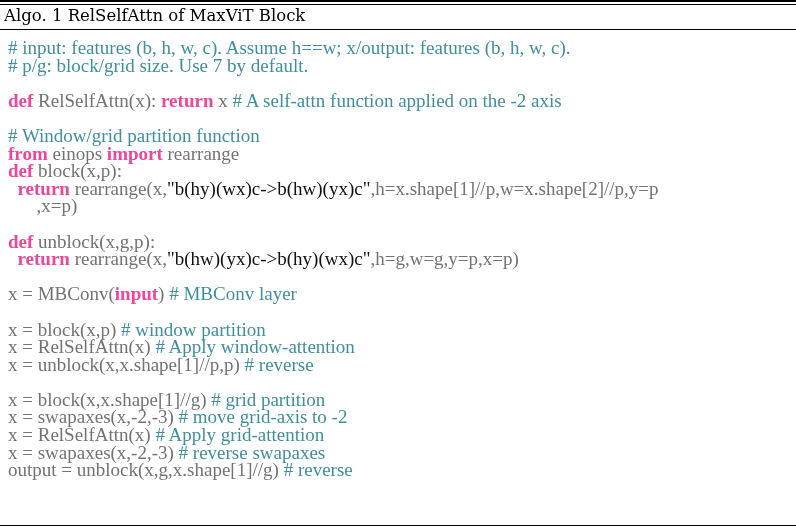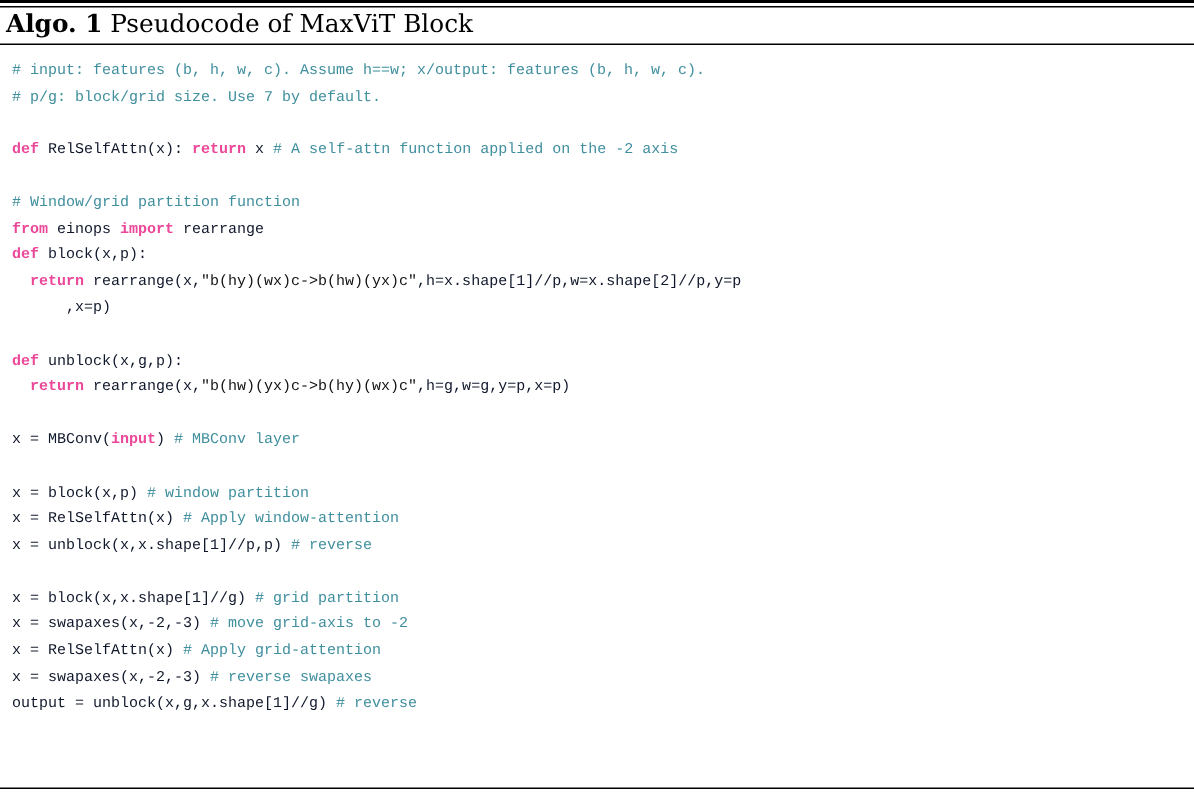--- a/index.html
+++ b/index.html
@@ -38,67 +38,67 @@
   
   .algo-caption {
     font-family: "DejaVu Serif", "Liberation Serif", serif;
     font-size: 16.5px;
     line-height: 20px;
     color: #000000;
     padding: 1px 2px 3px 4px;
     white-space: nowrap;
   }
   .algo-caption .caption-label {
-    font-weight: bold;
+    font-weight: normal;
   }
   .algo-caption .caption-text {
     font-weight: normal;
   }
 
   
   .code-body {
     padding: 9px 0 0 8px;
-    font-family: Liberation Mono, monospace;
-    font-size: 10px;
+    font-family: Liberation Serif, serif;
+    font-size: 19px;
     line-height: 17.6px;
     color: #000000;
     white-space: pre;
     letter-spacing: 0;
   }
   .code-line {
     white-space: pre;
     min-height: 17.6px;
   }
   .code-line.blank {
     height: 17.6px;
   }
 
   .tok-kw      { color: #ec4899; font-weight: bold; }
   .tok-comment { color: #408f9e; }
   .tok-str     { color: #111111; }
-  .tok-plain   { color: #0f172a; }
+  .tok-plain   { color: #737373; }
 
   .bottom-rule-wrap {
     position: absolute;
     left: 0;
     bottom: 6px;
     width: 100%;
   }
 </style>
 </head>
 <body>
 
 <div id="algo-float">
 
   <div class="rule-thick"></div>
   <div class="gap-1"></div>
   <div class="rule-thin"></div>
 
   <div class="algo-caption">
-    <span class="caption-label">Algo. 1</span><span class="caption-text"> </span><span class="caption-text">Pseudocode of MaxViT Block</span>
+    <span class="caption-label">Algo. 1</span><span class="caption-text"> </span><span class="caption-text">RelSelfAttn of MaxViT Block</span>
   </div>
 
   <div class="rule-thin"></div>
 
   <div class="code-body" id="code-body"><div class="code-line"><span class="tok-comment"># input: features (b, h, w, c). Assume h==w; x/output: features (b, h, w, c).</span></div><div class="code-line"><span class="tok-comment"># p/g: block/grid size. Use 7 by default.</span></div><div class="code-line blank">&nbsp;</div><div class="code-line"><span class="tok-kw">def</span><span class="tok-plain"> RelSelfAttn(x): </span><span class="tok-kw">return</span><span class="tok-plain"> x </span><span class="tok-comment"># A self-attn function applied on the -2 axis</span></div><div class="code-line blank">&nbsp;</div><div class="code-line"><span class="tok-comment"># Window/grid partition function</span></div><div class="code-line"><span class="tok-kw">from</span><span class="tok-plain"> einops </span><span class="tok-kw">import</span><span class="tok-plain"> rearrange</span></div><div class="code-line"><span class="tok-kw">def</span><span class="tok-plain"> block(x,p):</span></div><div class="code-line"><span class="tok-plain">  </span><span class="tok-kw">return</span><span class="tok-plain"> rearrange(x,</span><span class="tok-str">"b(hy)(wx)c-&gt;b(hw)(yx)c"</span><span class="tok-plain">,h=x.shape[1]//p,w=x.shape[2]//p,y=p</span></div><div class="code-line"><span class="tok-plain">      ,x=p)</span></div><div class="code-line blank">&nbsp;</div><div class="code-line"><span class="tok-kw">def</span><span class="tok-plain"> unblock(x,g,p):</span></div><div class="code-line"><span class="tok-plain">  </span><span class="tok-kw">return</span><span class="tok-plain"> rearrange(x,</span><span class="tok-str">"b(hw)(yx)c-&gt;b(hy)(wx)c"</span><span class="tok-plain">,h=g,w=g,y=p,x=p)</span></div><div class="code-line blank">&nbsp;</div><div class="code-line"><span class="tok-plain">x = MBConv(</span><span class="tok-kw">input</span><span class="tok-plain">) </span><span class="tok-comment"># MBConv layer</span></div><div class="code-line blank">&nbsp;</div><div class="code-line"><span class="tok-plain">x = block(x,p) </span><span class="tok-comment"># window partition</span></div><div class="code-line"><span class="tok-plain">x = RelSelfAttn(x) </span><span class="tok-comment"># Apply window-attention</span></div><div class="code-line"><span class="tok-plain">x = unblock(x,x.shape[1]//p,p) </span><span class="tok-comment"># reverse</span></div><div class="code-line blank">&nbsp;</div><div class="code-line"><span class="tok-plain">x = block(x,x.shape[1]//g) </span><span class="tok-comment"># grid partition</span></div><div class="code-line"><span class="tok-plain">x = swapaxes(x,-2,-3) </span><span class="tok-comment"># move grid-axis to -2</span></div><div class="code-line"><span class="tok-plain">x = RelSelfAttn(x) </span><span class="tok-comment"># Apply grid-attention</span></div><div class="code-line"><span class="tok-plain">x = swapaxes(x,-2,-3) </span><span class="tok-comment"># reverse swapaxes</span></div><div class="code-line"><span class="tok-plain">output = unblock(x,g,x.shape[1]//g) </span><span class="tok-comment"># reverse</span></div></div>
 
   <div class="bottom-rule-wrap">
     <div class="rule-thin"></div>
   </div>
 

